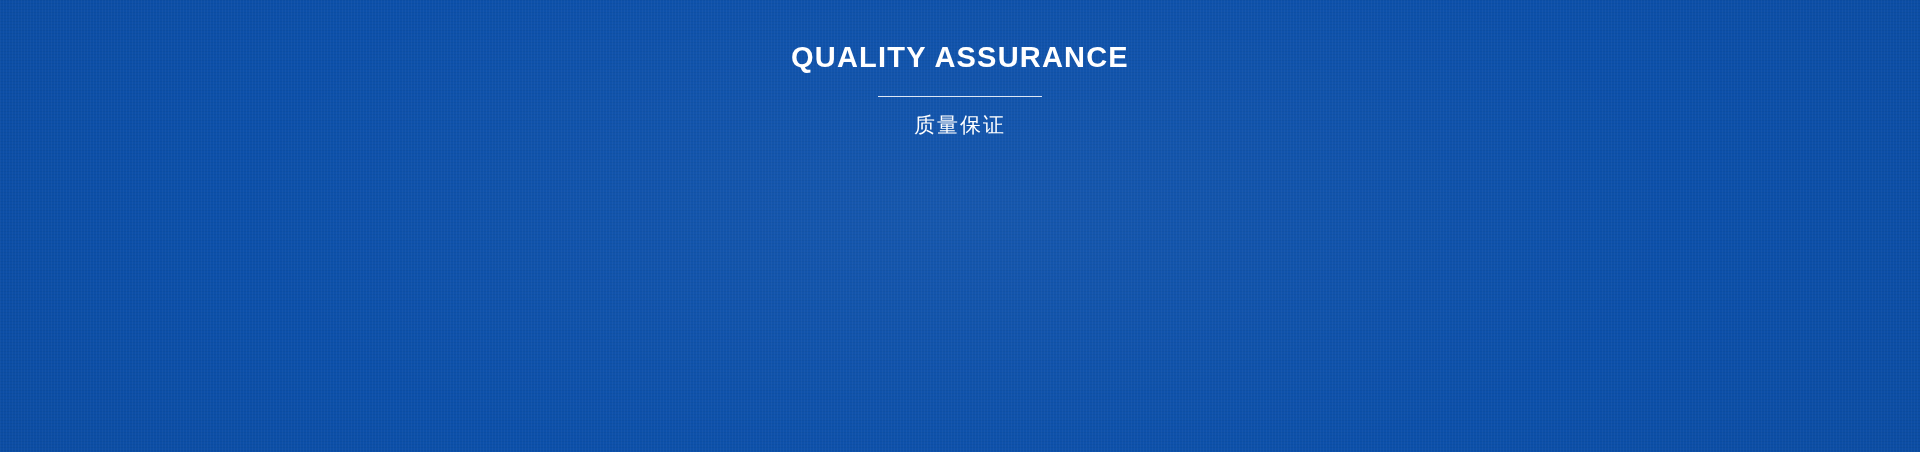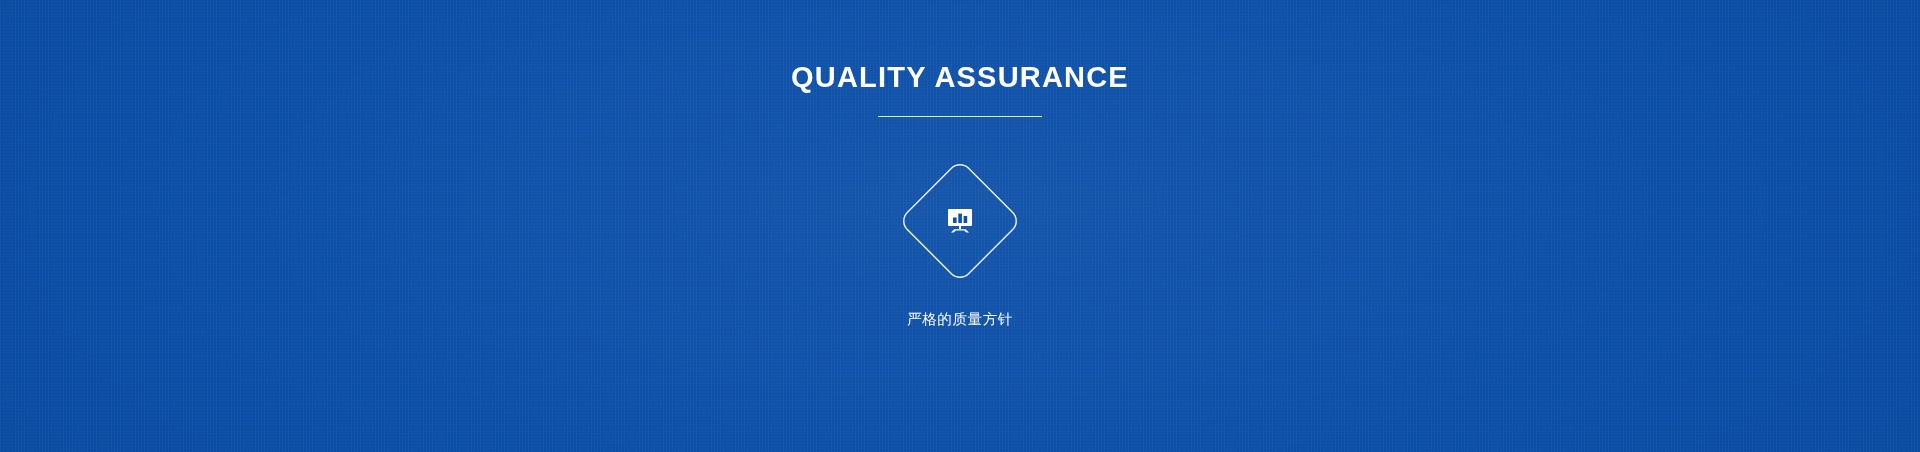--- a/index.html
+++ b/index.html
@@ -41,21 +41,21 @@
     position:relative;
     width:100%;
     height:100%;
   }
 
   
   #header {
     position:absolute;
     top:0; left:0; right:0;
     text-align:center;
-    padding-top:62px;
+    padding-top:42px;
   }
   #main-title {
     color:#ffffff;
     font-size:29px;
     font-weight:bold;
     letter-spacing:1.2px;
     line-height:1.1;
     text-align:center;
   }
   #title-divider {
@@ -135,40 +135,25 @@
 <div id="banner">
 
   <div id="bg-texture"></div>
   <div id="bg-vignette"></div>
 
   <div id="content">
 
     <div id="header">
       <div id="main-title">QUALITY ASSURANCE</div>
       <div id="title-divider"></div>
+      <div id="sub-title">质量保证</div>
     </div>
 
     <div id="items-row">
 
-      <div class="feature-item">
-        <div class="diamond-wrap">
-          <div class="diamond-outline"></div>
-          <div class="icon-holder">
-            <svg width="40" height="40" viewBox="0 0 40 40" aria-hidden="true">
-              <rect x="8" y="8" width="24" height="17" rx="1" fill="#ffffff"></rect>
-              <rect x="13" y="16.5" width="3.6" height="5.5" fill="#0c50aa"></rect>
-              <rect x="18.3" y="12.6" width="3.6" height="9.4" fill="#0c50aa"></rect>
-              <rect x="23.6" y="15" width="3.6" height="7" fill="#0c50aa"></rect>
-              <rect x="19" y="25" width="2" height="3" fill="#ffffff"></rect>
-              <path d="M11 31.6 L14.2 28.2 L25.8 28.2 L29 31.6 L26.3 31.6 L24.1 29.6 L15.9 29.6 L13.7 31.6 Z" fill="#ffffff"></path>
-            </svg>
-          </div>
-        </div>
-        <div class="feature-label">严格的质量方针</div>
-      </div>
 
 
 
 
 
     </div>
 
   </div>
 </div>
 

